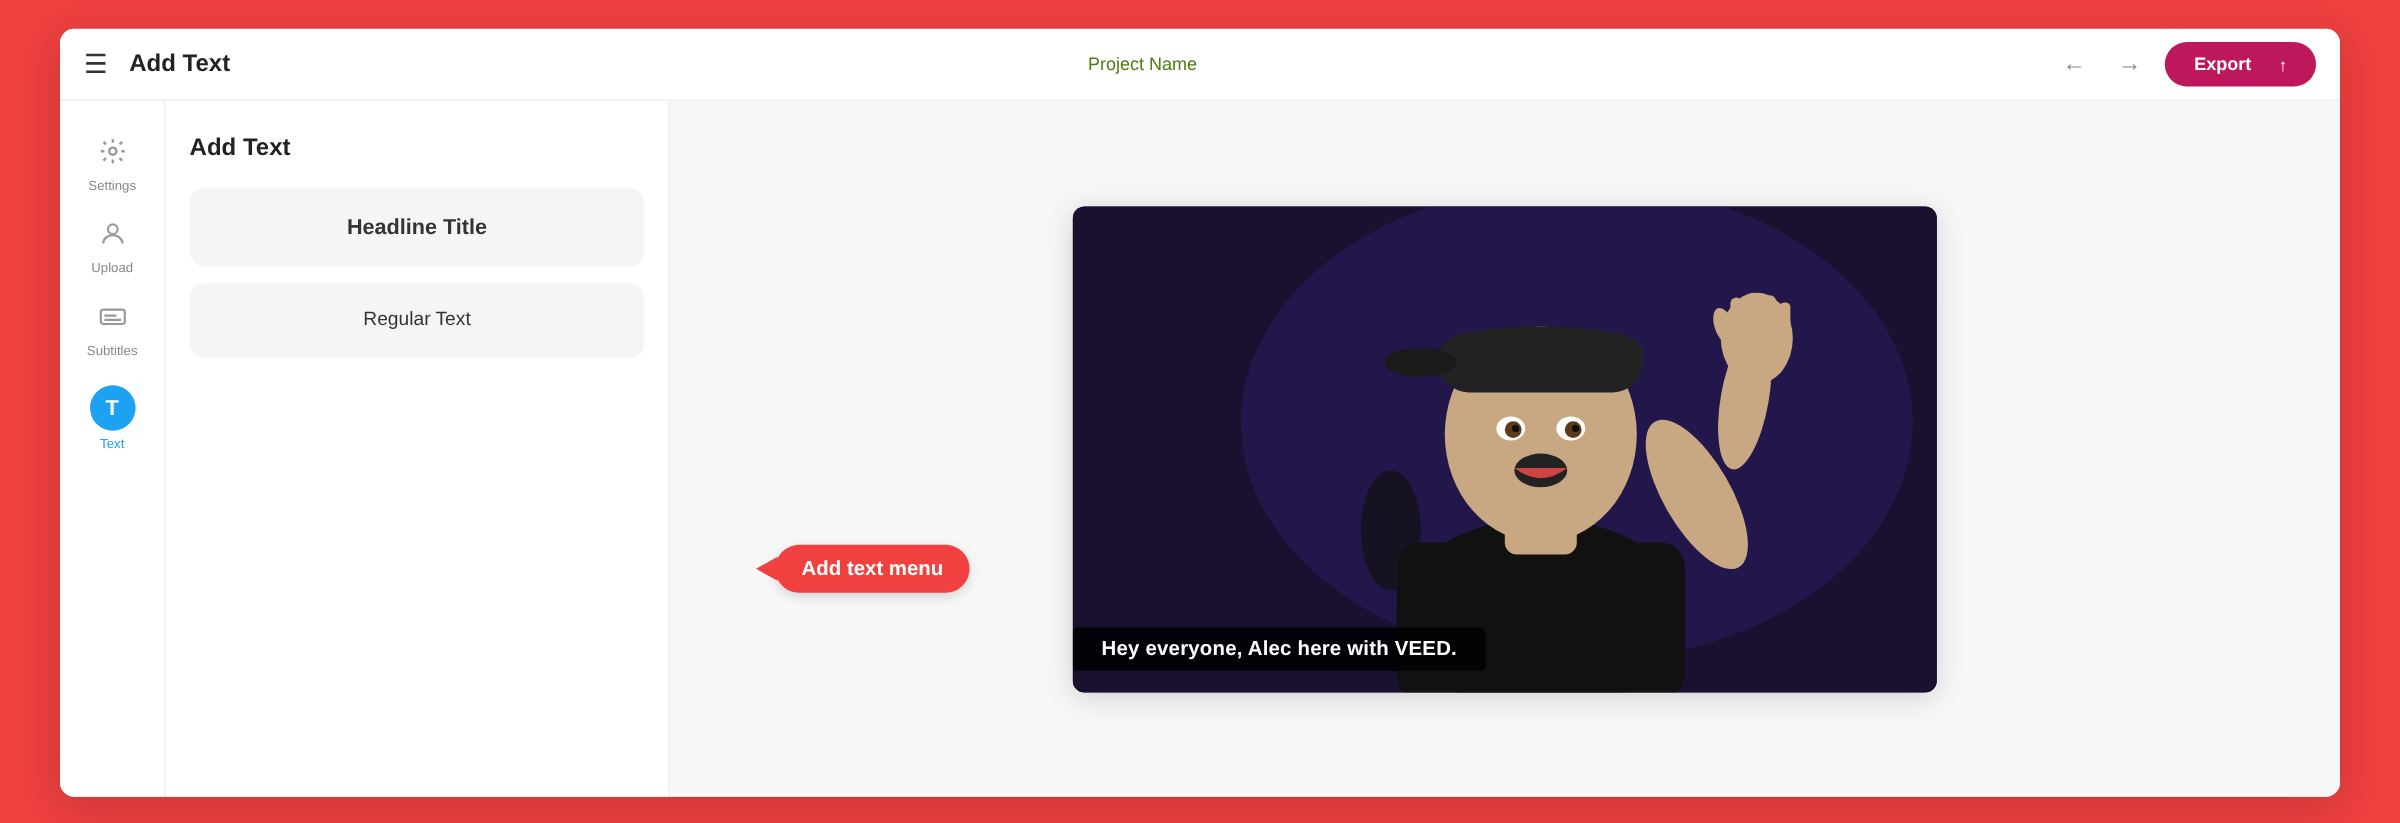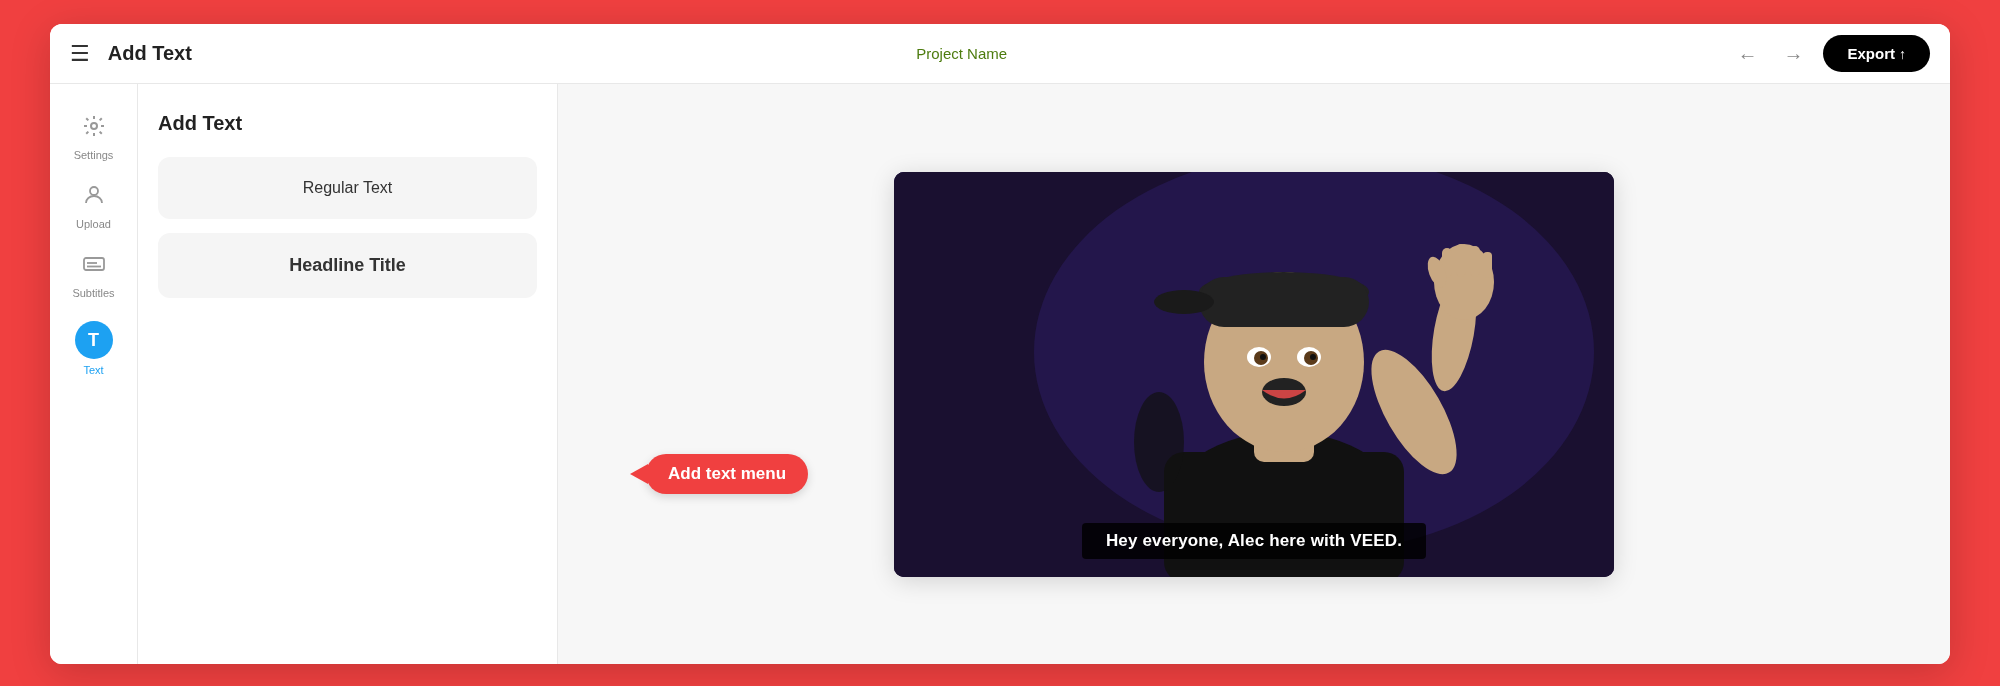--- a/index.html
+++ b/index.html
@@ -68,31 +68,31 @@
     .nav-arrow {
       background: none;
       border: none;
       cursor: pointer;
       color: #888;
       font-size: 20px;
       padding: 4px 6px;
       border-radius: 6px;
     }
     .export-btn {
-      background: #000000;
+      background: #be185d;
       color: #fff;
       border: none;
       border-radius: 24px;
       padding: 10px 24px;
       font-size: 15px;
       font-weight: 600;
       cursor: pointer;
       display: flex;
       align-items: center;
-      gap: 4px;
+      gap: 23px;
     }
     .export-icon {
       font-size: 14px;
     }
 
     
     .main-content {
       display: flex;
       flex: 1;
       min-height: 580px;
@@ -217,21 +217,20 @@
       top: 0; left: 0;
     }
 
     
     .subtitle-bar {
       position: absolute;
       bottom: 18px;
       left: 0;
       right: 0;
       display: flex;
-      justify-content: center;
       z-index: 10;
     }
     .subtitle-text {
       background: rgba(0,0,0,0.82);
       color: #fff;
       font-size: 17px;
       font-weight: 600;
       padding: 8px 24px;
       border-radius: 4px;
       letter-spacing: 0.01em;
@@ -327,23 +326,23 @@
           <span>T</span>
         </div>
         <span class="sidebar-item-label">Text</span>
       </div>
 
     </div>
 
     <div class="panel">
       <div class="panel-title">Add Text</div>
 
+      <button class="text-option-btn text-option-headline">Headline Title</button>
+
       <button class="text-option-btn text-option-regular">Regular Text</button>
-
-      <button class="text-option-btn text-option-headline">Headline Title</button>
 
     </div>
 
     <div class="canvas-area">
 
       <div class="video-frame">
         <div class="video-bg"></div>
 
         <svg class="person-svg" viewBox="0 0 720 405" xmlns="http://www.w3.org/2000/svg" style="position:absolute;top:0;left:0;width:100%;height:100%;">
 

